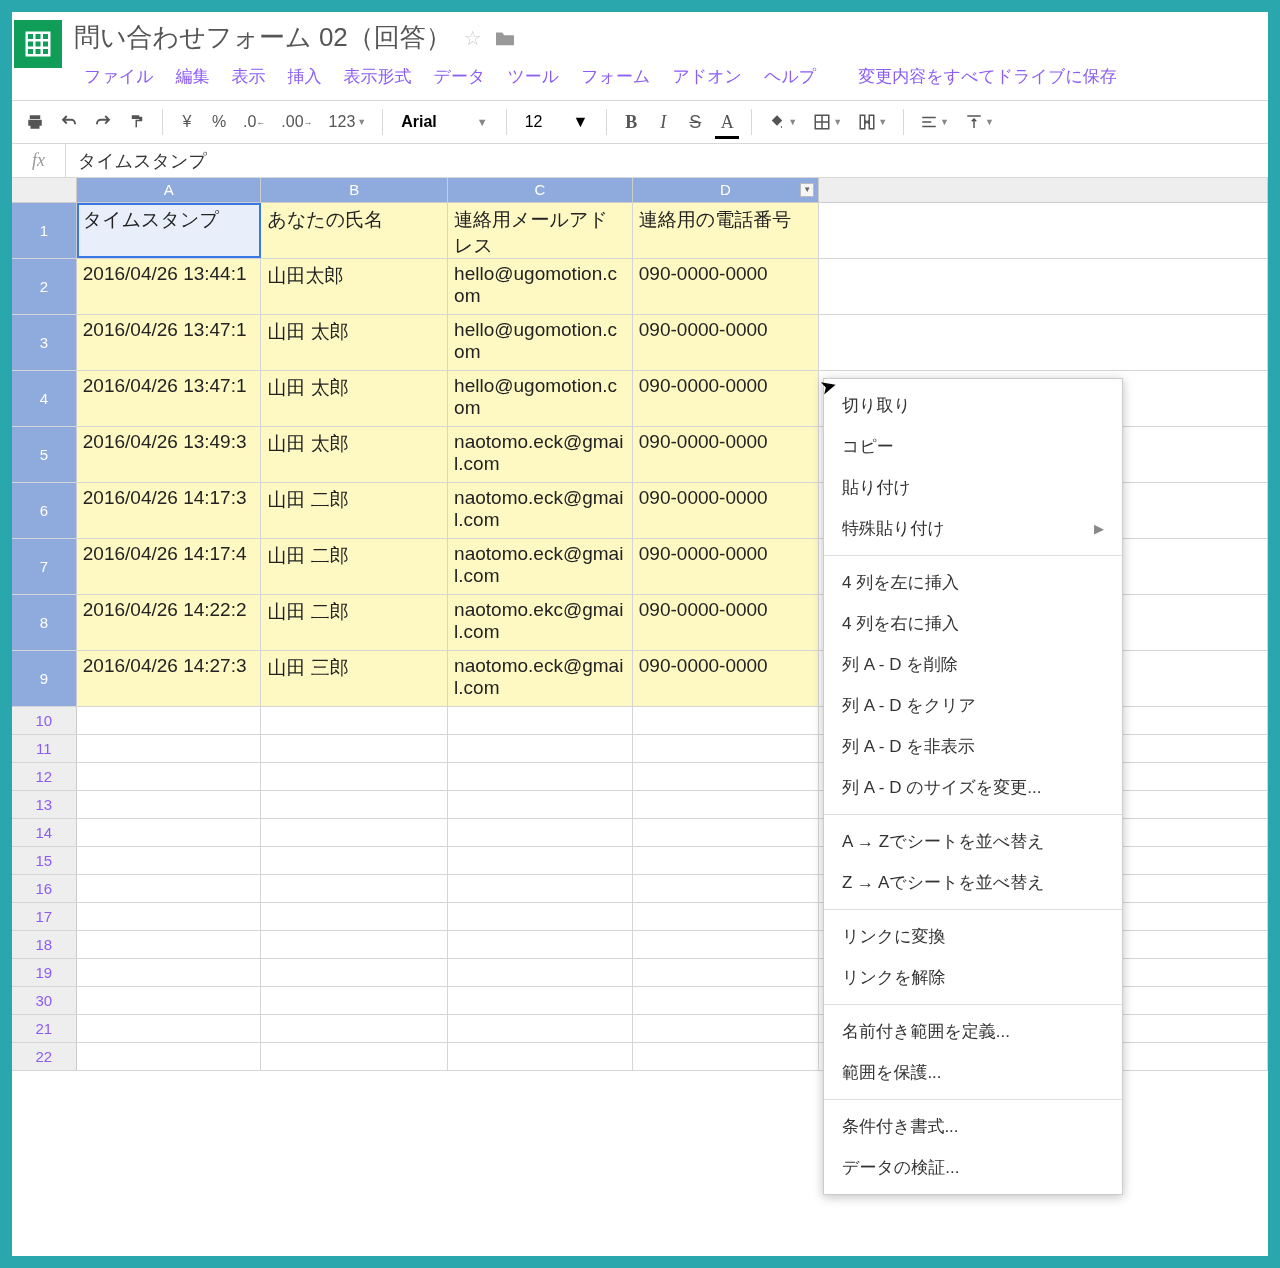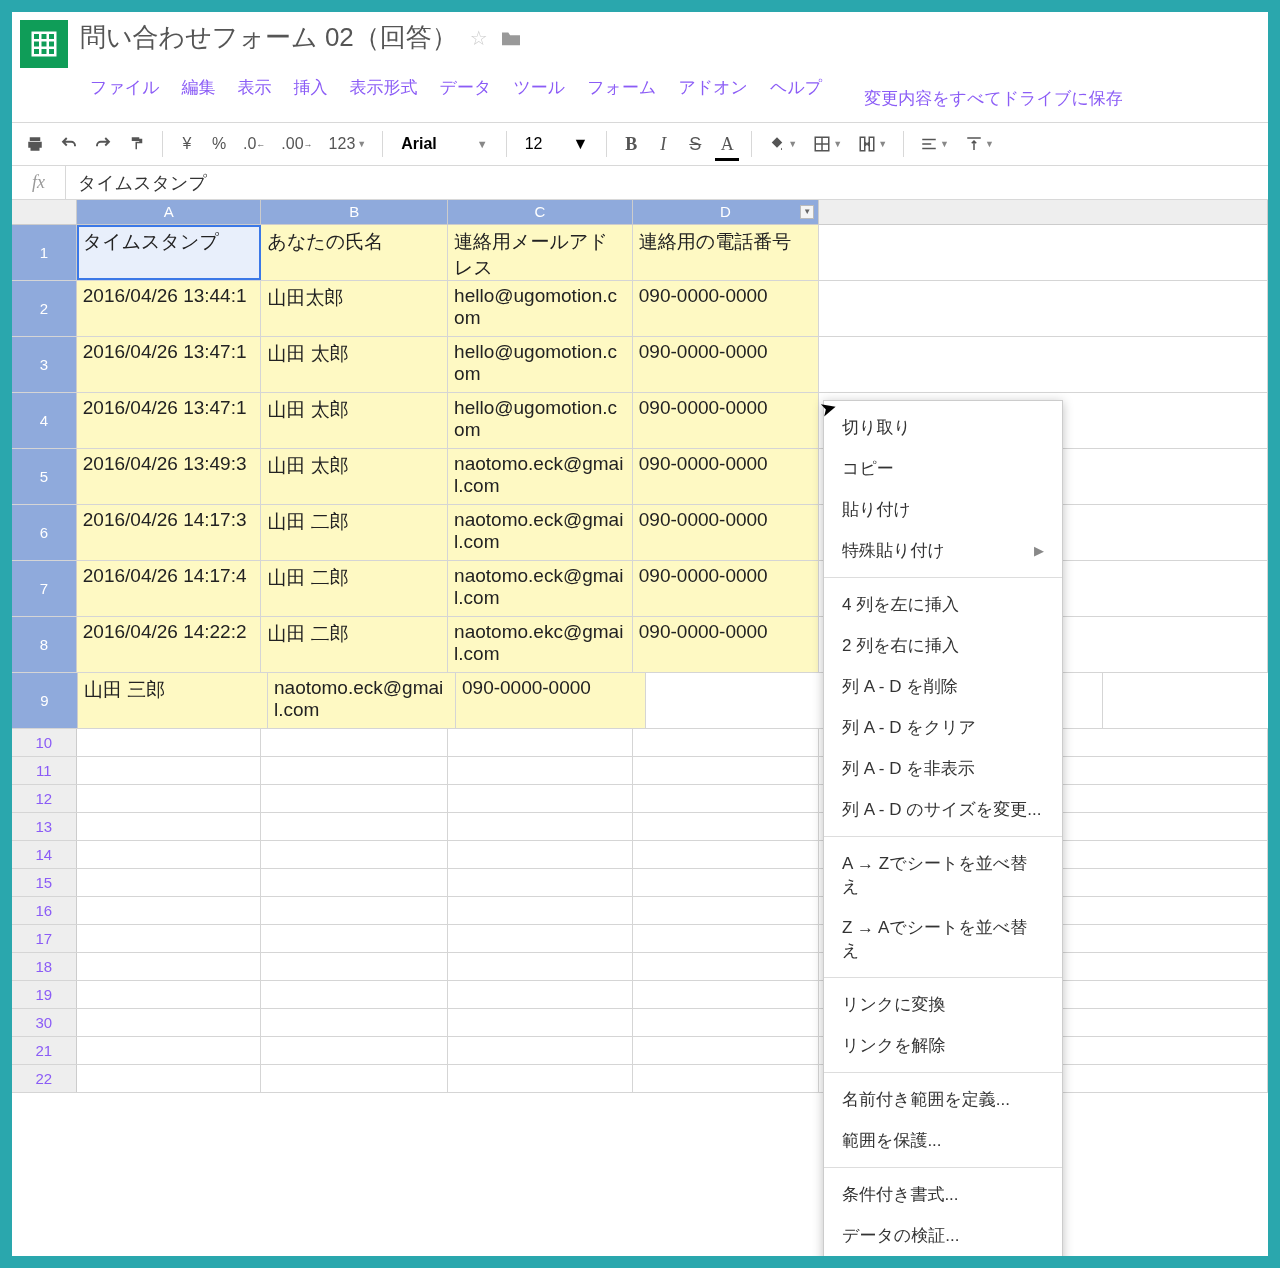--- a/index.html
+++ b/index.html
@@ -1,30 +1,30 @@
 <!DOCTYPE html>
 <html><head>
 <meta charset="utf-8">
 <style>
 * { margin: 0; padding: 0; box-sizing: border-box; font-family: Arial, "Hiragino Kaku Gothic ProN", sans-serif; }
 body { background: #2aa7ad; padding: 12px; width: 1280px; height: 1268px; overflow: hidden; }
 .app { background: #fff; width: 100%; height: 100%; display: flex; flex-direction: column; }
 
 
-.titlebar { display: flex; align-items: flex-start; padding: 8px 10px 0 8px; gap: 12px; }
+.titlebar { display: flex; align-items: flex-start; padding: 8px 10px 0 2px; gap: 12px; }
 .doc-icon { width: 48px; height: 48px; background: #0f9d58; display: flex; align-items: center; justify-content: center; color:#fff; }
 .doc-icon svg { width:30px; height:30px; }
 .title-area { flex: 1; }
 .title-row { display: flex; align-items: center; gap: 12px; }
 .doc-title { font-size: 26px; color: #555; font-weight: 400; }
 .star { color: #ccc; font-size: 20px; cursor: pointer; }
 .folder { color: #999; font-size: 20px; cursor: pointer; }
 .menubar { display: flex; gap: 2px; margin-top: 6px; align-items: center; }
 .menubar span { padding: 4px 10px; font-size: 17px; color: #8b5cf6; cursor: pointer; }
-.save-status { color: #888; font-size: 16px; margin-left: 20px; white-space: nowrap; overflow: hidden; margin-top: 22px; }
+.save-status { color: #888; font-size: 16px; margin-left: 20px; white-space: nowrap; overflow: hidden; }
 
 
 .toolbar { display: flex; align-items: center; border-top: 1px solid #d8d8d8; border-bottom: 1px solid #d8d8d8; padding: 4px 8px; margin-top: 8px; gap: 4px; height: 44px; }
 .tbtn { padding: 4px 6px; color: #555; cursor: pointer; display: flex; align-items: center; justify-content: center; min-width: 28px; height: 30px; border-radius: 2px; font-size: 16px; }
 .tsep { width: 1px; height: 26px; background: #d8d8d8; margin: 0 6px; }
 .font-sel { display: flex; align-items: center; border: none; padding: 2px 8px; gap: 40px; cursor: pointer; }
 .font-sel .arrow { color: #888; font-size: 11px; }
 .size-sel { display: flex; align-items: center; padding: 2px 8px; gap: 30px; cursor: pointer; }
 .bold { font-weight: bold; font-family: "Times New Roman", serif; font-size: 18px; }
 .italic { font-style: italic; font-family: "Times New Roman", serif; font-size: 18px; }
@@ -52,21 +52,21 @@
 .cell { padding: 4px 6px; font-size: 19px; color: #222; border-right: 1px solid #d5d5d5; overflow: hidden; word-break: break-all; display: flex; align-items: flex-start; }
 .cell.selected { background: #fef9c3; }
 .cell.active { background: #e8effb; outline: 2px solid #3b78e7; outline-offset: -2px; }
 .col-A { width: 188px; }
 .col-B { width: 190px; }
 .col-C { width: 188px; }
 .col-D { width: 190px; }
 .col-E { width: 457px; }
 
 
-.context-menu { position: absolute; top: 200px; left: 811px; width: 240px; background: #fff; border: 1px solid #ccc; box-shadow: 0 2px 10px rgba(0,0,0,.25); padding: 6px 0; z-index: 100; }
+.context-menu { position: absolute; top: 200px; left: 811px; width: 300px; background: #fff; border: 1px solid #ccc; box-shadow: 0 2px 10px rgba(0,0,0,.25); padding: 6px 0; z-index: 100; }
 .ctx-item { padding: 9px 18px; font-size: 17px; color: #333; cursor: pointer; display: flex; align-items: center; justify-content: space-between; }
 .ctx-sep { height: 1px; background: #ddd; margin: 6px 0; }
 .ctx-sub { color: #888; font-size: 13px; }
 .cursor-arrow { position: absolute; top: 196px; left: 808px; font-size: 20px; z-index: 200; pointer-events:none; transform: rotate(-15deg); }
 
 
 .row.empty .cell { height: 27px; }
 
 svg { display: block; }
 </style>
@@ -277,20 +277,21 @@
         <div class="row" style="height: 56px;">
           <div class="row-h selected">8</div>
           <div class="cell col-A selected">2016/04/26 14:22:2</div>
           <div class="cell col-B selected">山田 二郎</div>
           <div class="cell col-C selected">naotomo.ekc@gmail.com</div>
           <div class="cell col-D selected">090-0000-0000</div>
           <div class="cell col-E"></div>
         </div>
         <div class="row" style="height: 56px;">
           <div class="row-h selected">9</div>
+          <div class="cell col-A selected">2016/04/26 14:27:3</div>
           <div class="cell col-B selected">山田 三郎</div>
           <div class="cell col-C selected">naotomo.eck@gmail.com</div>
           <div class="cell col-D selected">090-0000-0000</div>
           <div class="cell col-E"></div>
         </div>
       </div>
     <div id="empty-rows">
         <div class="row empty">
           <div class="row-h">10</div>
           <div class="cell col-A"></div>
@@ -409,21 +410,21 @@
         </div>
         <div class="ctx-item">
           <span>特殊貼り付け</span>
           <span class="ctx-sub">▶</span>
         </div>
         <div class="ctx-sep"></div>
         <div class="ctx-item">
           <span>4 列を左に挿入</span>
         </div>
         <div class="ctx-item">
-          <span>2 列を右に挿入</span>
+          <span>4 列を右に挿入</span>
         </div>
         <div class="ctx-item">
           <span>列 A - D を削除</span>
         </div>
         <div class="ctx-item">
           <span>列 A - D をクリア</span>
         </div>
         <div class="ctx-item">
           <span>列 A - D を非表示</span>
         </div>

